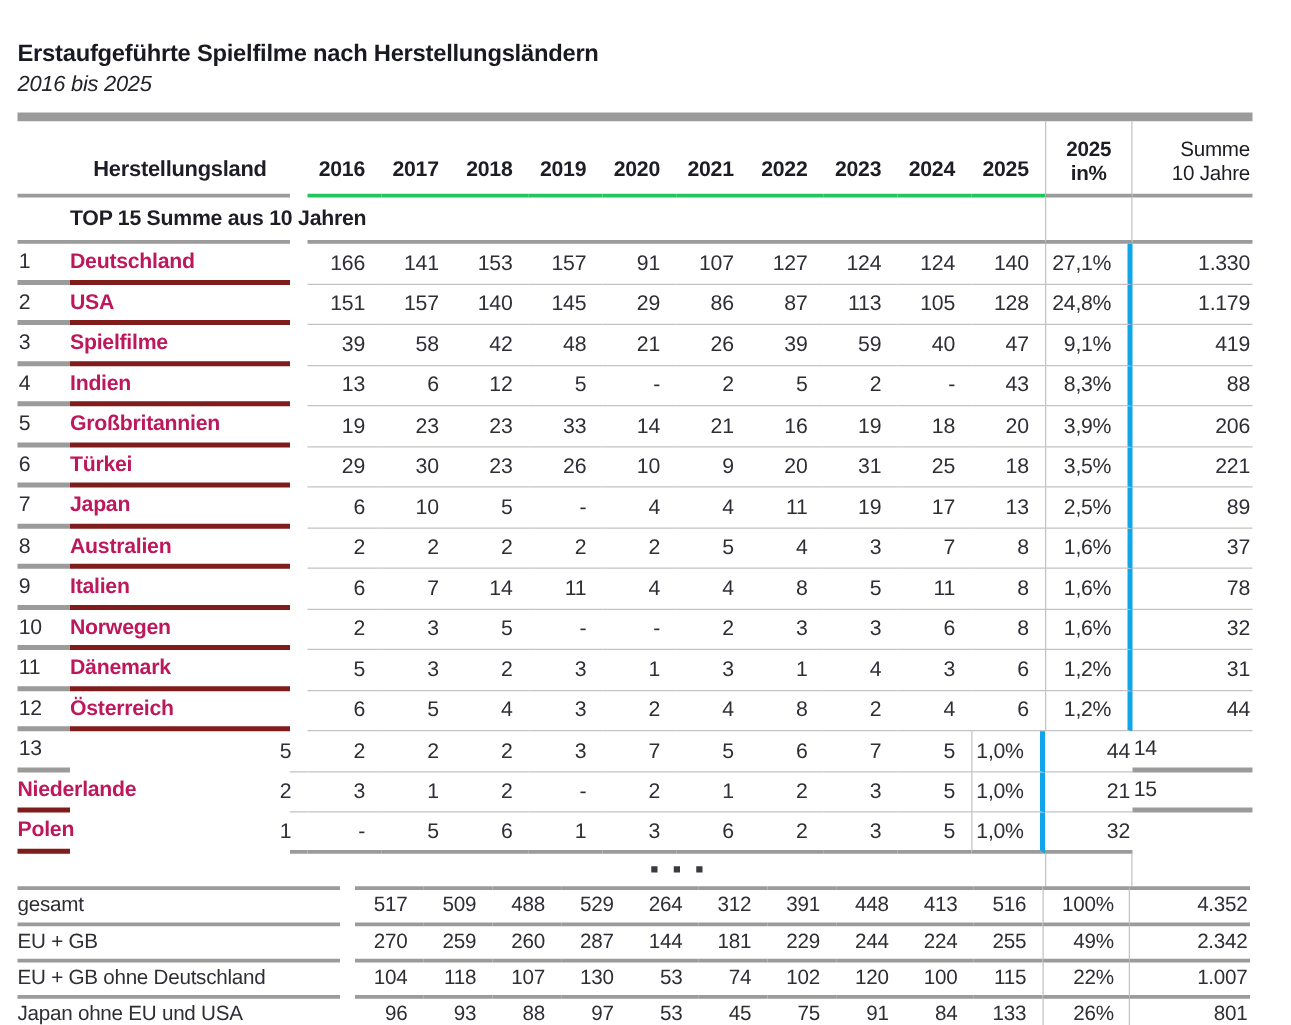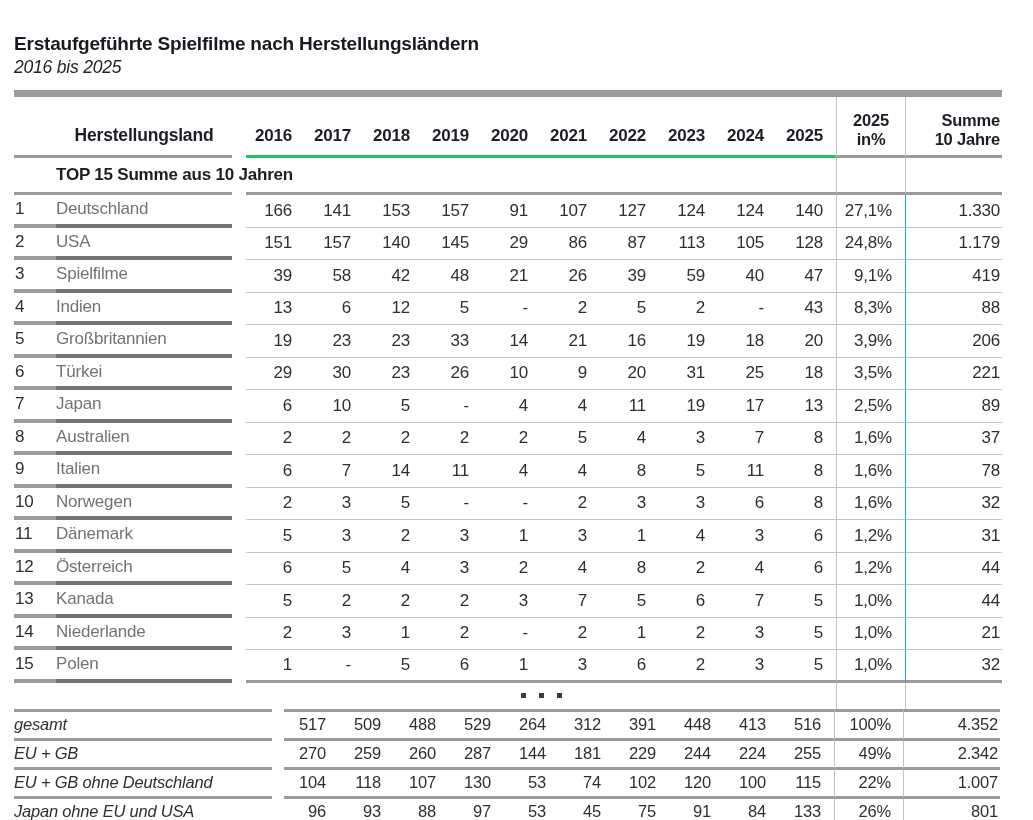--- a/index.html
+++ b/index.html
@@ -49,21 +49,21 @@
   }
   .header-pct{
     flex-direction:column;justify-content:flex-end;align-items:center;
     padding-bottom:6px;font-weight:700;font-size:16.5px;color:#1d1d26;
     line-height:19px;
     border-left:1px solid #c3c3c3;border-right:1px solid #c3c3c3;
     border-bottom:3px solid #9b9b9b;
   }
   .header-sum{
     flex-direction:column;justify-content:flex-end;align-items:flex-end;
-    padding:0 2px 6px 0;font-weight:700;font-size:16.5px;color:#1d1d26;
+    padding:0 2px 6px 0;font-weight:400;font-size:16.5px;color:#1d1d26;
     line-height:19px;text-align:right;
     border-bottom:3px solid #9b9b9b;
   }
   .hsp{border-bottom:none;}
 
   
   .band-label{
     padding-left:42px;font-weight:700;font-size:17px;color:#1d1d26;
     overflow:visible;border-bottom:3px solid #9b9b9b;
   }
@@ -72,28 +72,28 @@
     border-bottom:3px solid #9b9b9b;
     border-left:1px solid #c3c3c3;border-right:1px solid #c3c3c3;
   }
   .band-sp{border-bottom:none;}
 
   
   .rank-cell{
     padding-left:1px;border-bottom:4px solid #9b9b9b;color:#2e2e36;
   }
   .country-cell{
-    border-bottom:4px solid #737373;color:#737373;
+    border-bottom:4px solid #7f1d1d;color:#be185d;font-weight:bold;
   }
   .val-cell{
     justify-content:flex-end;padding-right:13px;
     border-bottom:1px solid #c3c3c3;color:#2e2e36;
   }
   .pct-cell{
-    border-left:1px solid #c3c3c3;border-right:1px solid #0ea5e9;text-align:center;
+    border-left:1px solid #c3c3c3;border-right:4px solid #0ea5e9;text-align:center;
   }
   .sum-cell{padding-right:2px;}
   .sp{border-bottom:none;}
   .val-last{border-bottom:3.5px solid #9b9b9b;}
 
   
   .ell-cell{border-bottom:none;}
   .ell-dots{
     grid-column:span 10;display:flex;align-items:center;justify-content:center;
     gap:13px;border-bottom:none;
@@ -108,21 +108,20 @@
   .totals-grid{
     display:grid;
     grid-template-columns:258px 12px repeat(10,55px) 70px 96px;
     grid-template-rows:32px 29px 29px 29px;
     width:988px;
   }
   .tot-label{
     box-sizing:border-box;display:flex;align-items:center;
     font-size:16.5px;letter-spacing:-0.2px;white-space:nowrap;color:#2e2e36;
     border-bottom:3.5px solid #9b9b9b;
-    font-style:italic;
   }
   .tot-val{
     box-sizing:border-box;display:flex;align-items:center;justify-content:flex-end;
     padding-right:13px;font-size:16.5px;letter-spacing:-0.2px;color:#2e2e36;
     border-bottom:3.5px solid #9b9b9b;
   }
   .tot-pct{
     border-left:1px solid #c3c3c3;border-right:1px solid #c3c3c3;
     padding-right:12px;
   }
@@ -338,21 +337,20 @@
       <div class="cell val-cell">3</div>
       <div class="cell val-cell">2</div>
       <div class="cell val-cell">4</div>
       <div class="cell val-cell">8</div>
       <div class="cell val-cell">2</div>
       <div class="cell val-cell">4</div>
       <div class="cell val-cell">6</div>
       <div class="cell val-cell pct-cell">1,2%</div>
       <div class="cell val-cell sum-cell">44</div>
       <div class="cell rank-cell">13</div>
-      <div class="cell country-cell">Kanada</div>
       <div class="cell sp"></div>
       <div class="cell val-cell">5</div>
       <div class="cell val-cell">2</div>
       <div class="cell val-cell">2</div>
       <div class="cell val-cell">2</div>
       <div class="cell val-cell">3</div>
       <div class="cell val-cell">7</div>
       <div class="cell val-cell">5</div>
       <div class="cell val-cell">6</div>
       <div class="cell val-cell">7</div>

